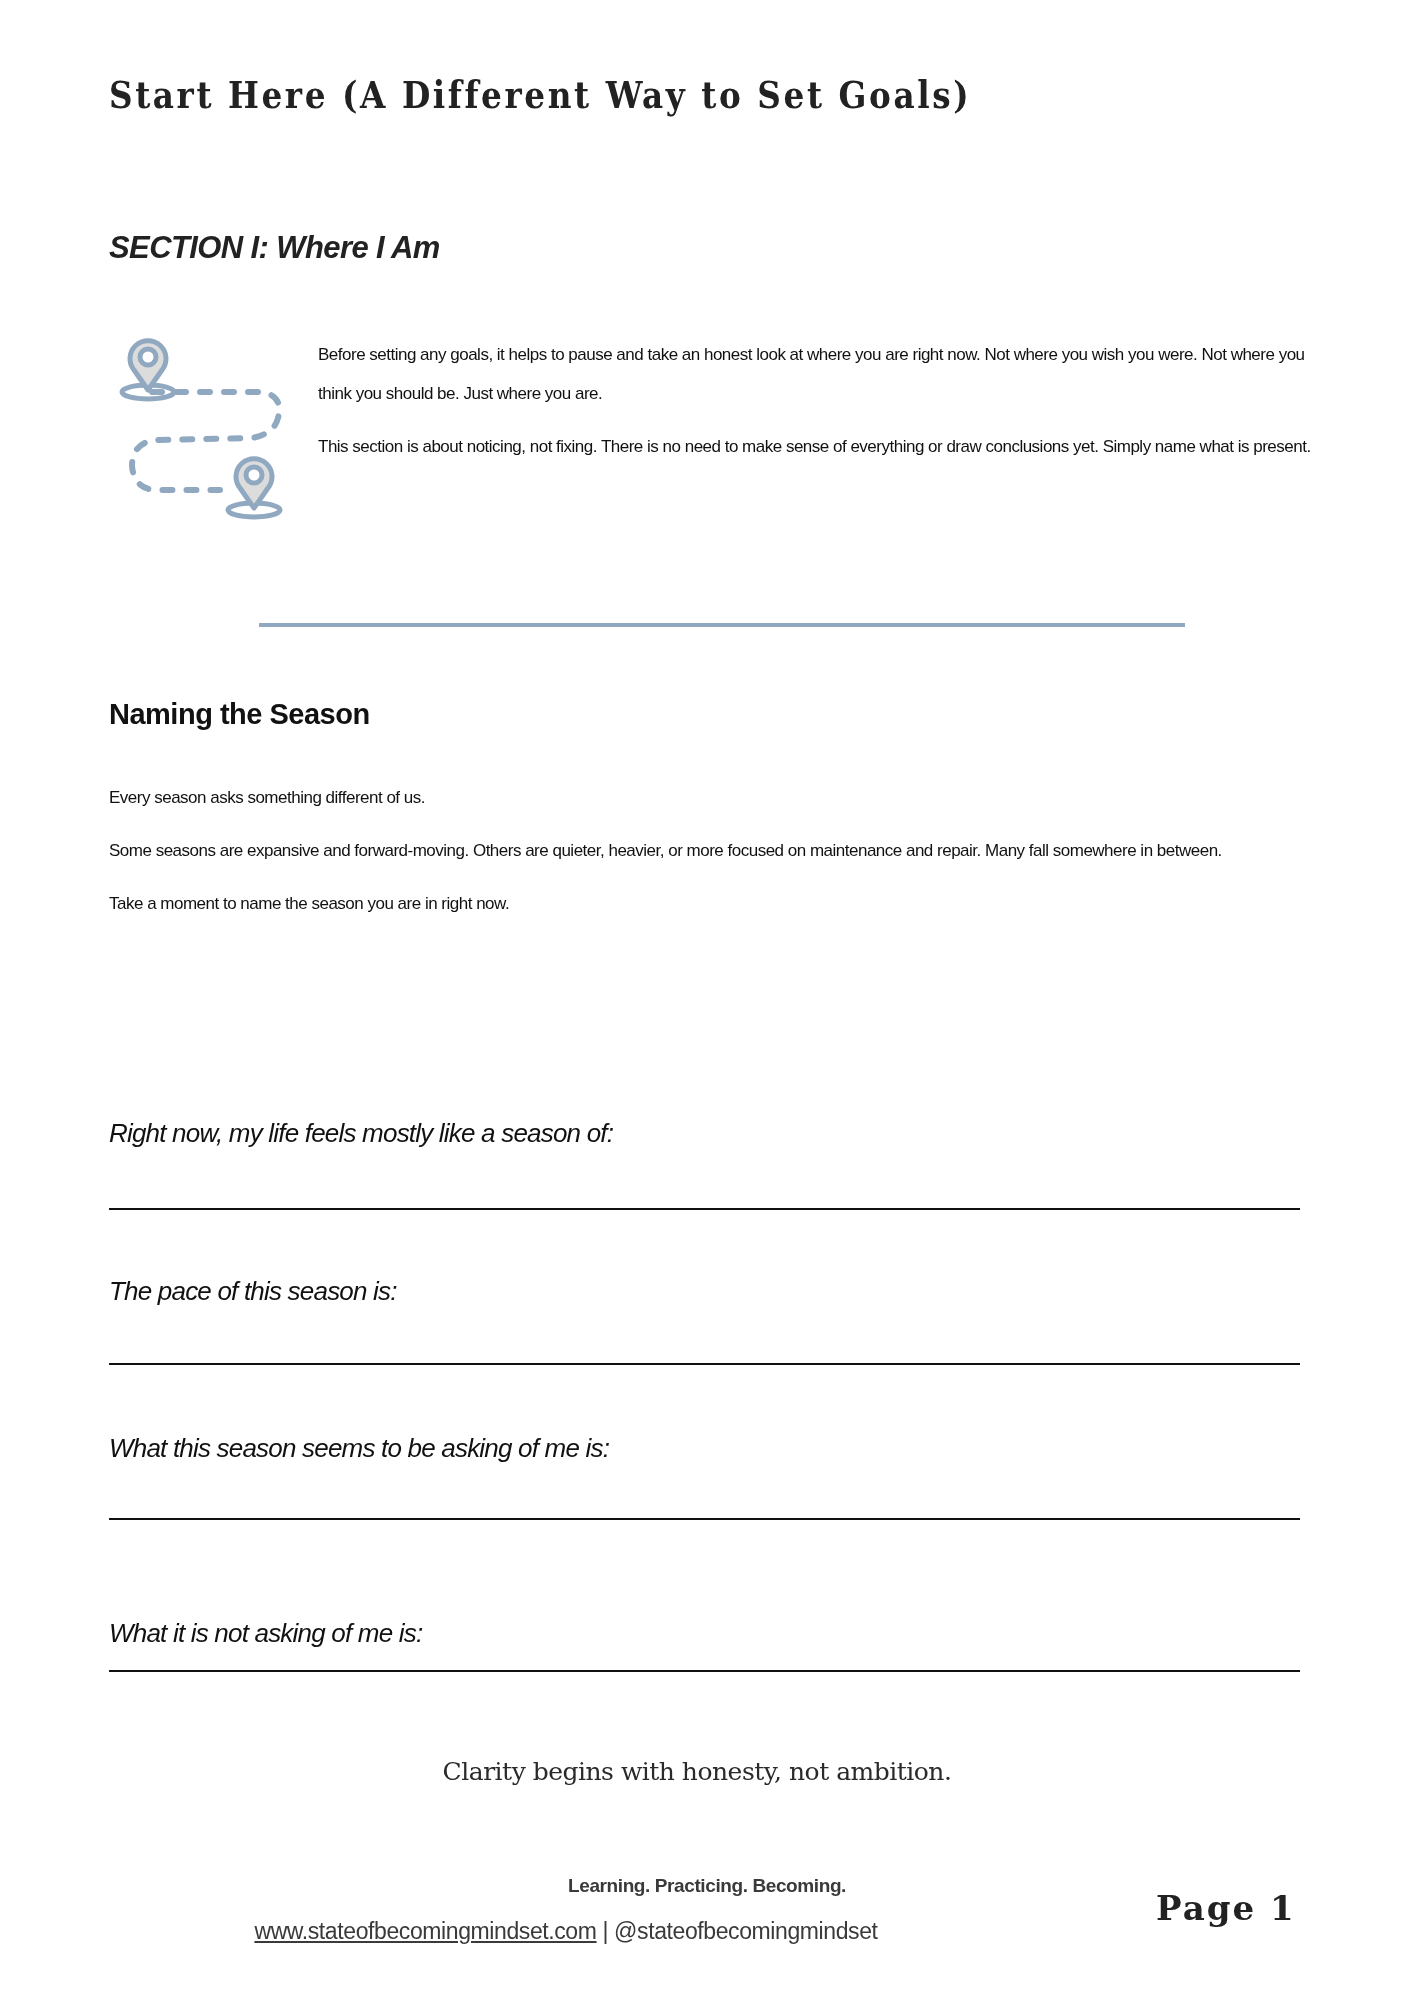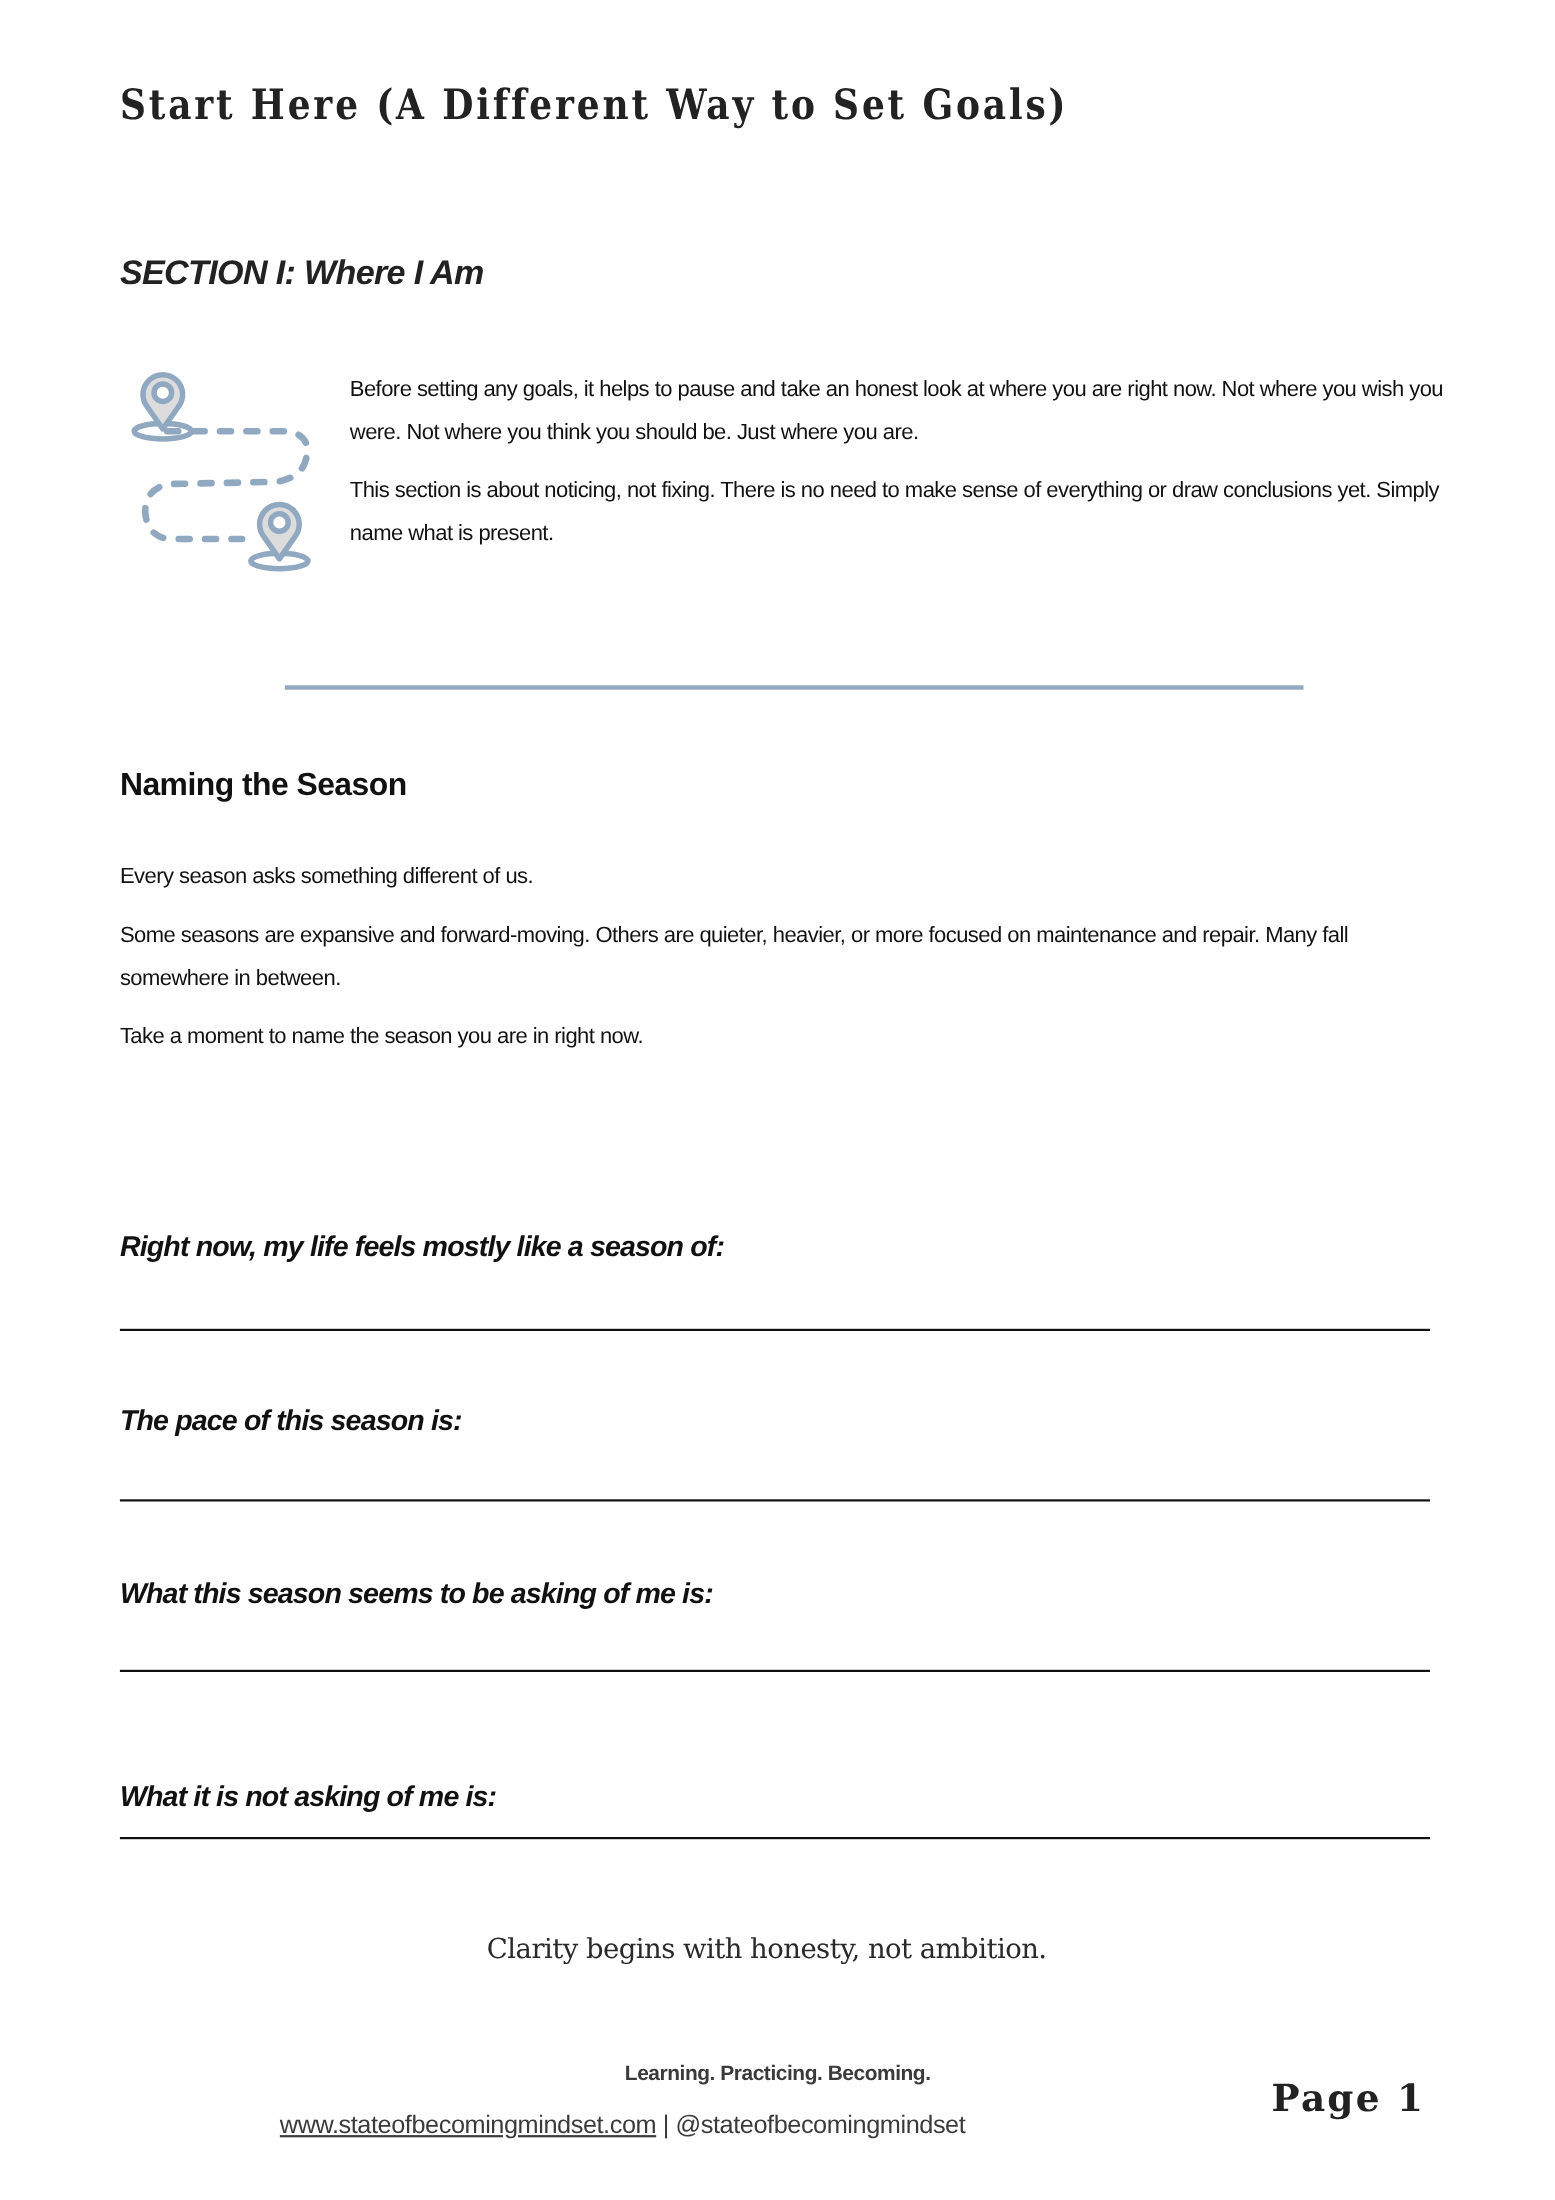--- a/index.html
+++ b/index.html
@@ -14,34 +14,34 @@
       transform: scaleX(0.86); transform-origin: left top; white-space: nowrap;
     }
     .section-title {
       position: absolute; left: 109px; top: 230px;
       font-family: "Liberation Sans", sans-serif; font-style: italic; font-weight: bold;
       font-size: 31px; color: #222222; letter-spacing: -0.6px; white-space: nowrap;
     }
     .map-icon { position: absolute; left: 112px; top: 330px; width: 180px; height: 200px; }
     .intro { position: absolute; left: 318px; top: 335px; width: 1000px; }
     .intro p, .body-text p {
-      margin: 0 0 14px 0; font-size: 20px; line-height: 39px; color: #111111;
+      margin: 0 0 14px 0; font-size: 17px; line-height: 39px; color: #111111;
       letter-spacing: -0.5px;
     }
     .divider {
       position: absolute; left: 259px; top: 623px; width: 926px; height: 4px;
       background: #90a9c1;
     }
     .sub-title {
       position: absolute; left: 109px; top: 698px;
       font-size: 29px; font-weight: bold; color: #111111; letter-spacing: -0.5px; white-space: nowrap;
     }
     .body-text { position: absolute; left: 109px; top: 778px; width: 1200px; }
     .prompt {
-      position: absolute; left: 109px; font-style: italic; font-weight: bold;
+      position: absolute; left: 109px; font-style: italic; font-weight: normal;
       font-size: 26px; color: #111111; letter-spacing: -0.8px; white-space: nowrap;
     }
     .answer-line {
       position: absolute; left: 109px; width: 1191px; height: 2px; background: #111111;
       border: none;
     }
     .quote {
       position: absolute; left: 0; width: 1394px; top: 1757px; text-align: center;
       font-family: "DejaVu Serif", serif; font-size: 25px; color: #2a2a2a; letter-spacing: -0.5px;
     }

